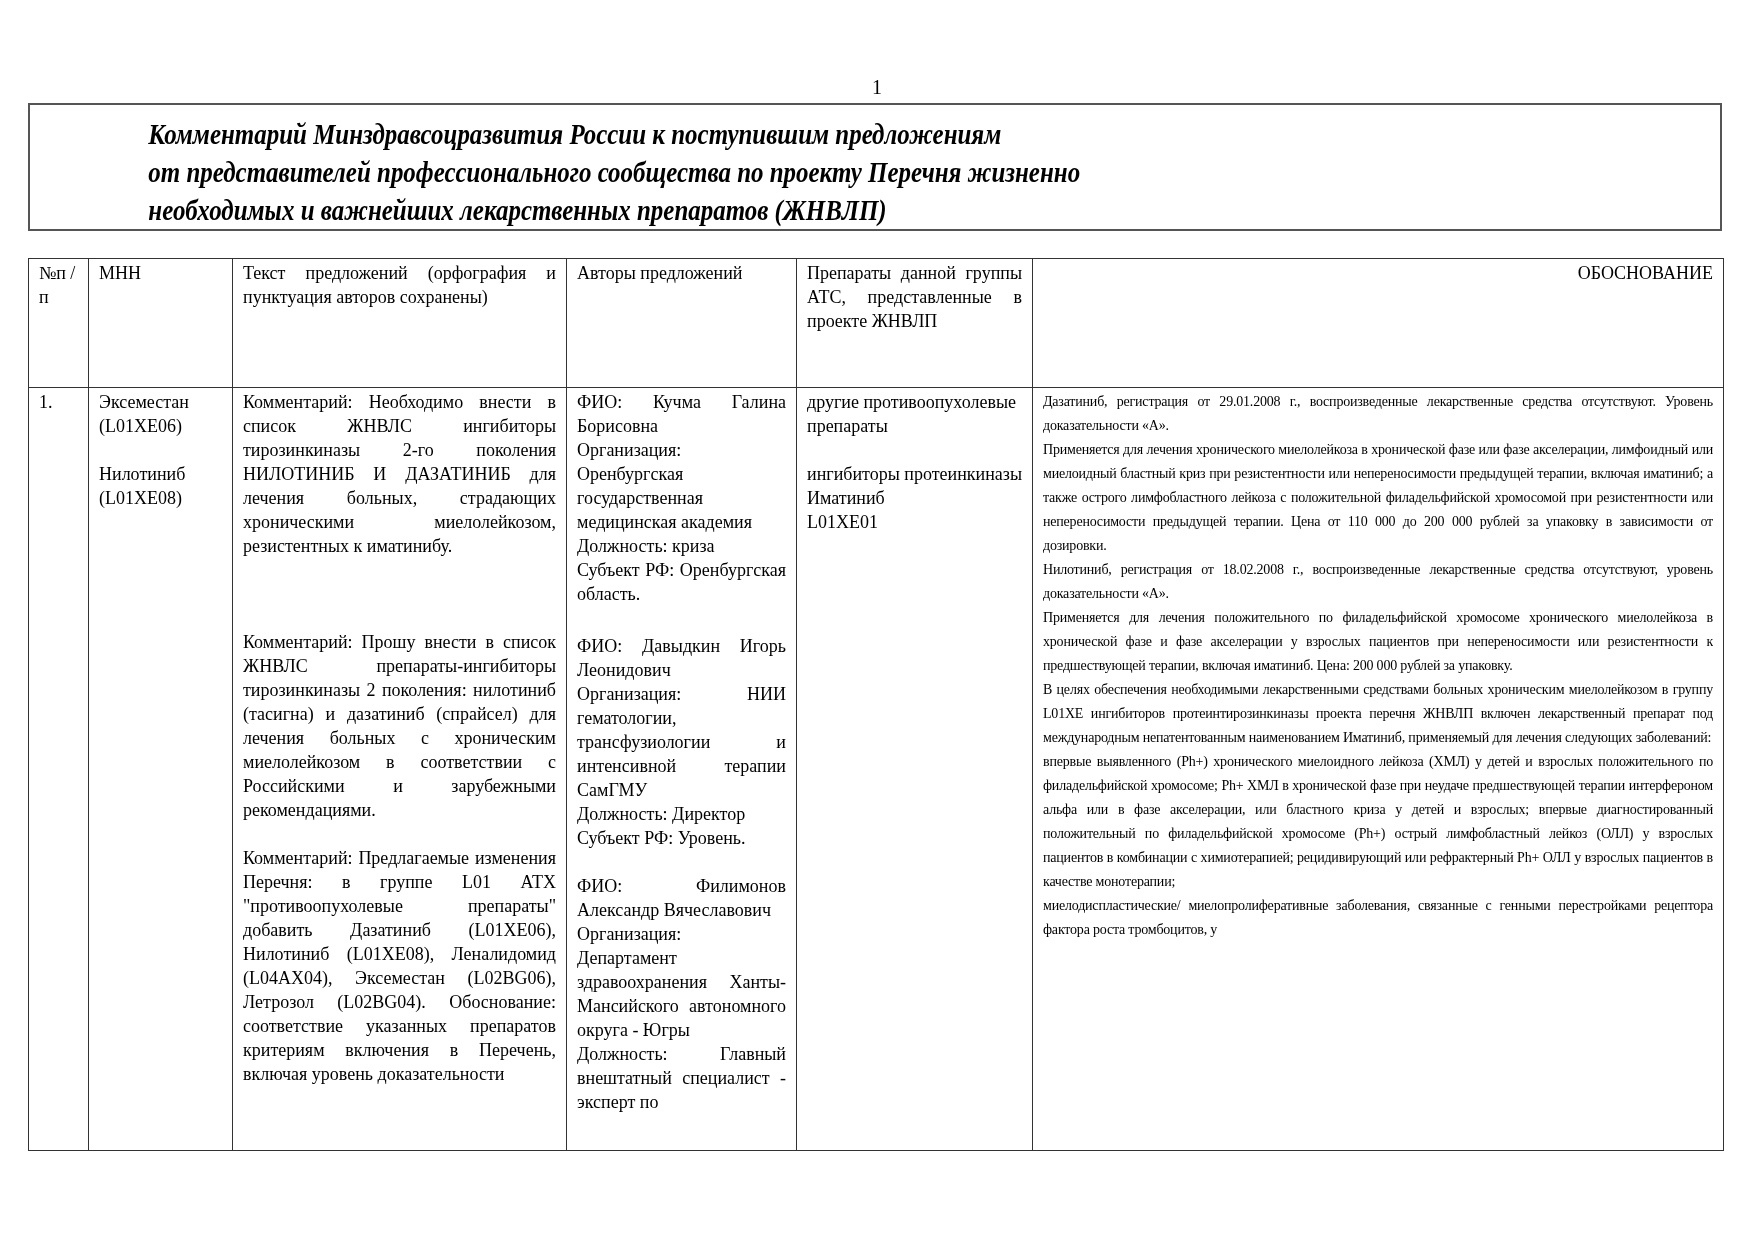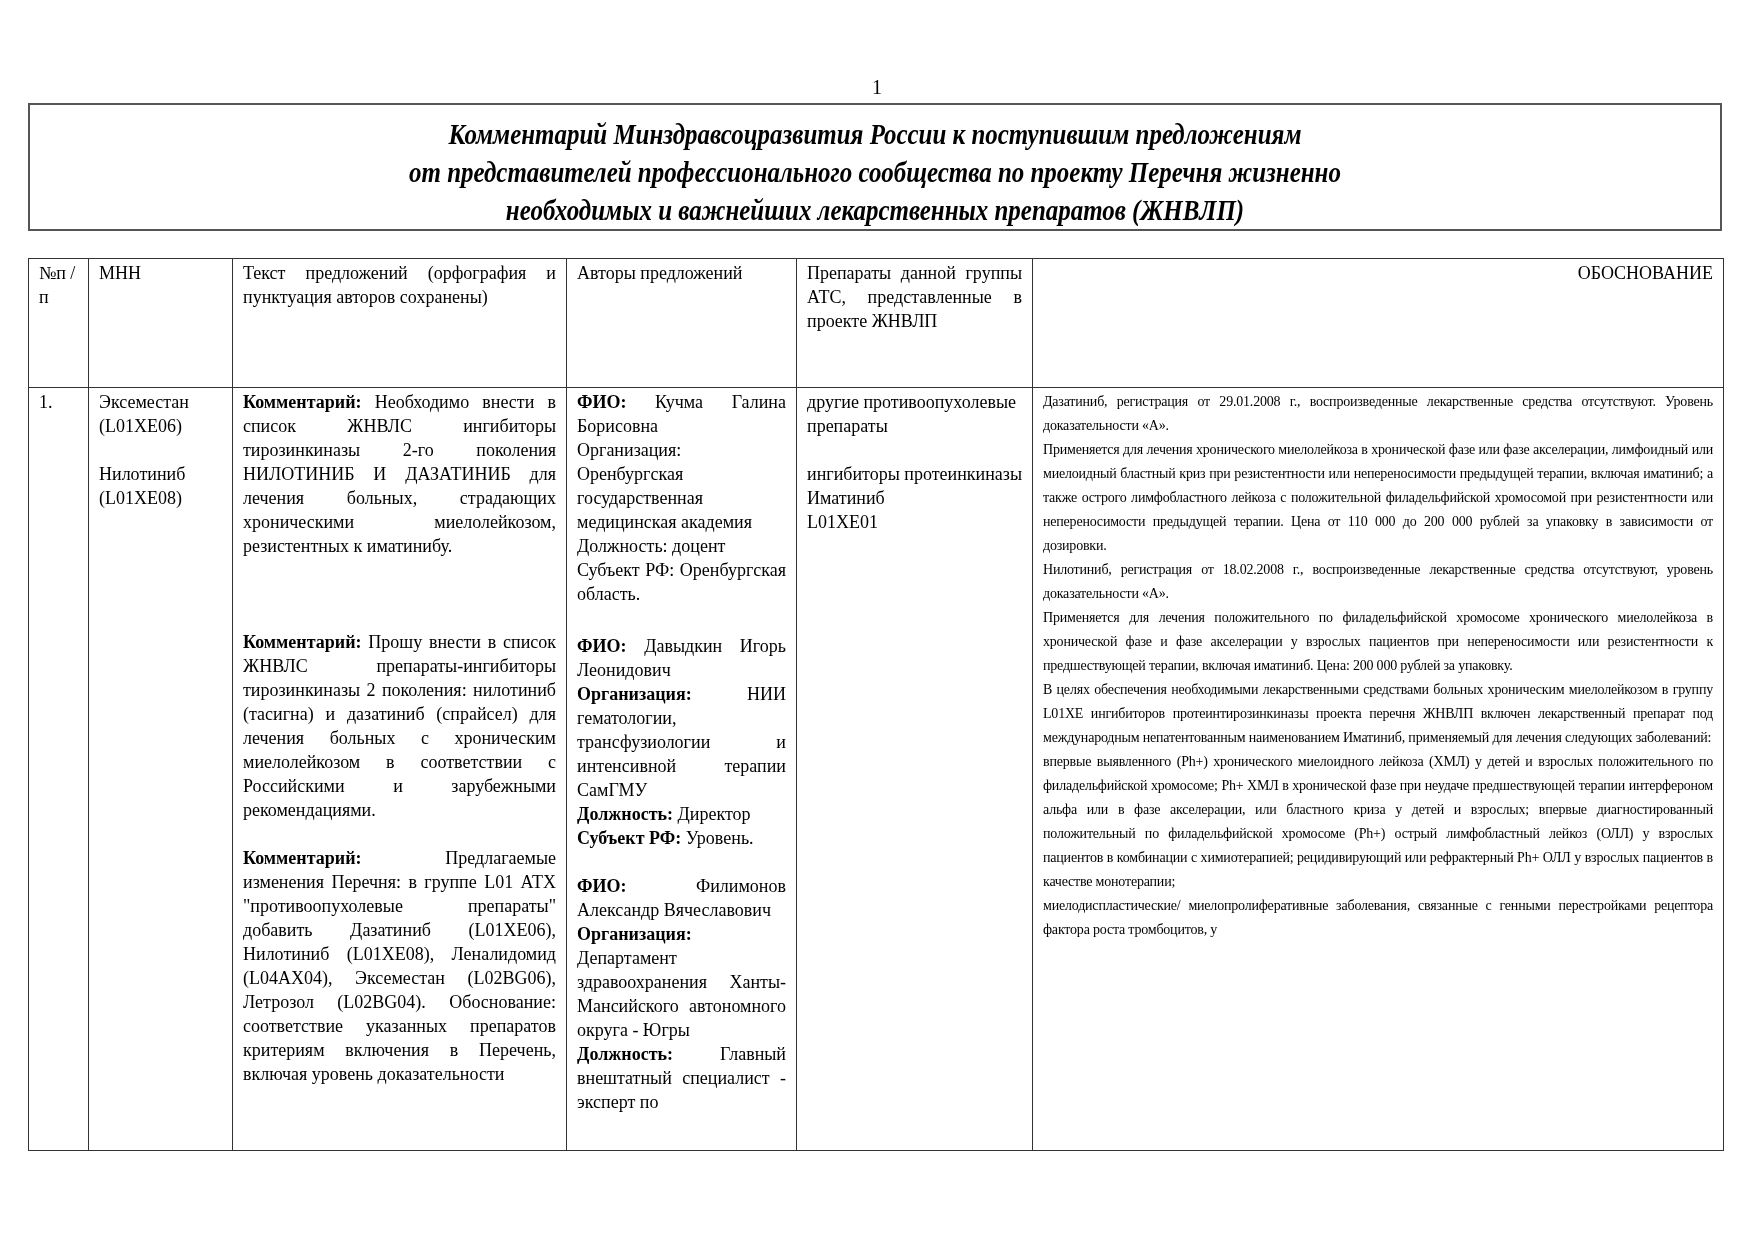--- a/index.html
+++ b/index.html
@@ -1,31 +1,31 @@
 <!DOCTYPE html>
 <html><head>
 <meta charset="utf-8">
 <style>
   html, body { margin:0; padding:0; background:#ffffff; }
   body { width:1754px; height:1240px; position:relative; overflow:hidden;
          font-family:"Liberation Serif", "DejaVu Serif", serif; color:#000; }
   .page-num { position:absolute; top:76px; left:0; width:1754px; text-align:center; font-size:20px; }
   .title-box { position:absolute; left:28px; top:103px; width:1694px; height:128px;
-               border:2px solid #555; box-sizing:border-box; text-align:center; }
+               border:2px solid #555; box-sizing:border-box; text-align:left; }
   .title-line { font-weight:bold; font-style:italic; font-size:29px; line-height:38px;
                 transform:scaleX(0.86); transform-origin:center; white-space:nowrap; }
   .title-box .lines { padding-top:10px; }
   table.main { position:absolute; left:28px; top:258px; width:1696px; border-collapse:collapse;
                table-layout:fixed; font-size:18px; line-height:24px; }
   table.main td { border:1.5px solid #333; vertical-align:top; padding:2px 10px 0 10px; }
   .hdr td { height:126px; }
   .just { text-align:justify; text-align-last:auto; }
   .block { margin-bottom:24px; }
   .gap { height:24px; }
-  b { font-weight:bold; }
+  b { font-weight:normal; }
   .cond { font-size:14px; letter-spacing:-0.2px; }
   .ob-title { padding-left:86px;text-align:right; }
   .para { text-align:justify; }
   .row-data td { height:760px; overflow:hidden; }
   .clip { height:758px; overflow:hidden; }
 </style>
 </head>
 <body>
 
 <div class="page-num">1</div>
@@ -88,21 +88,21 @@
       </div>
     </td>
     <td>
       <div class="clip">
         <div class="block just" style="margin-bottom:28px">
           <b>ФИО:</b>
           <span>Кучма Галина Борисовна</span><br>
           <span>Организация:</span>
           <span>Оренбургская государственная медицинская академия</span><br>
           <span>Должность:</span>
-          <span>доцент</span><br>
+          <span>криза</span><br>
           <span>Субъект РФ:</span>
           <span>Оренбургская область.</span>
         </div>
         <div class="block just">
           <b>ФИО:</b>
           <span>Давыдкин Игорь Леонидович</span><br>
           <b>Организация:</b>
           <span>НИИ гематологии, трансфузиологии и интенсивной терапии СамГМУ</span><br>
           <b>Должность:</b>
           <span>Директор</span><br>

